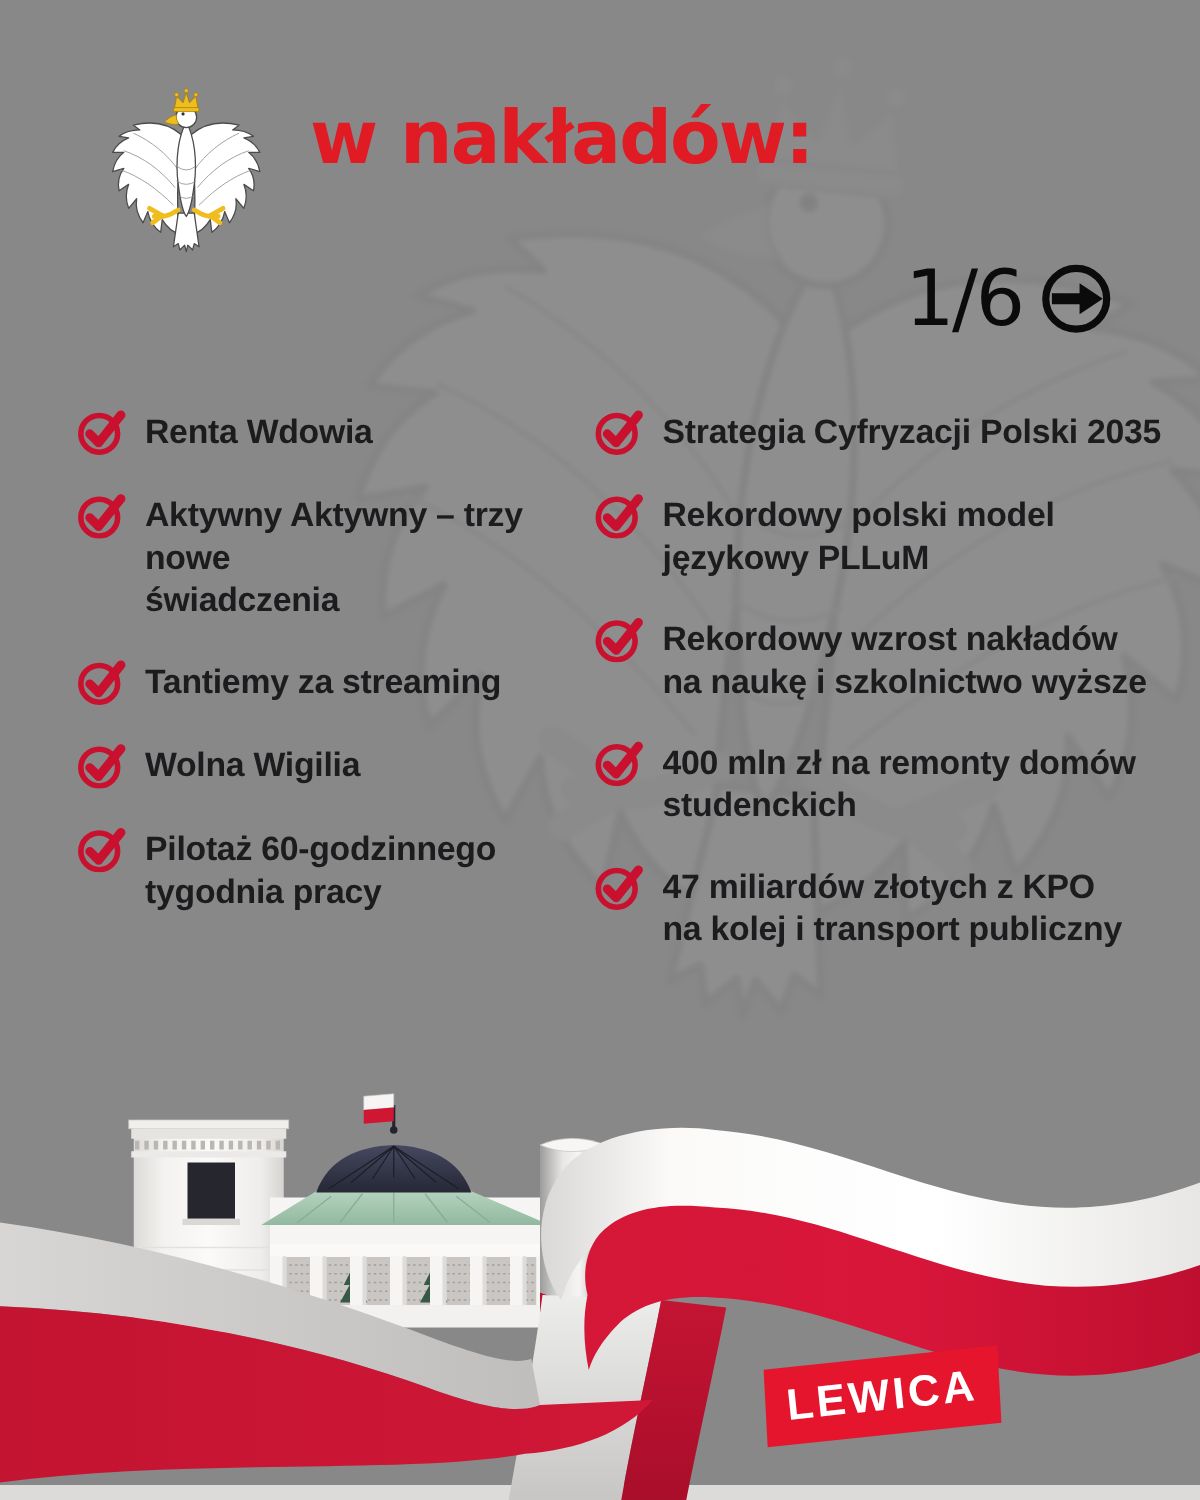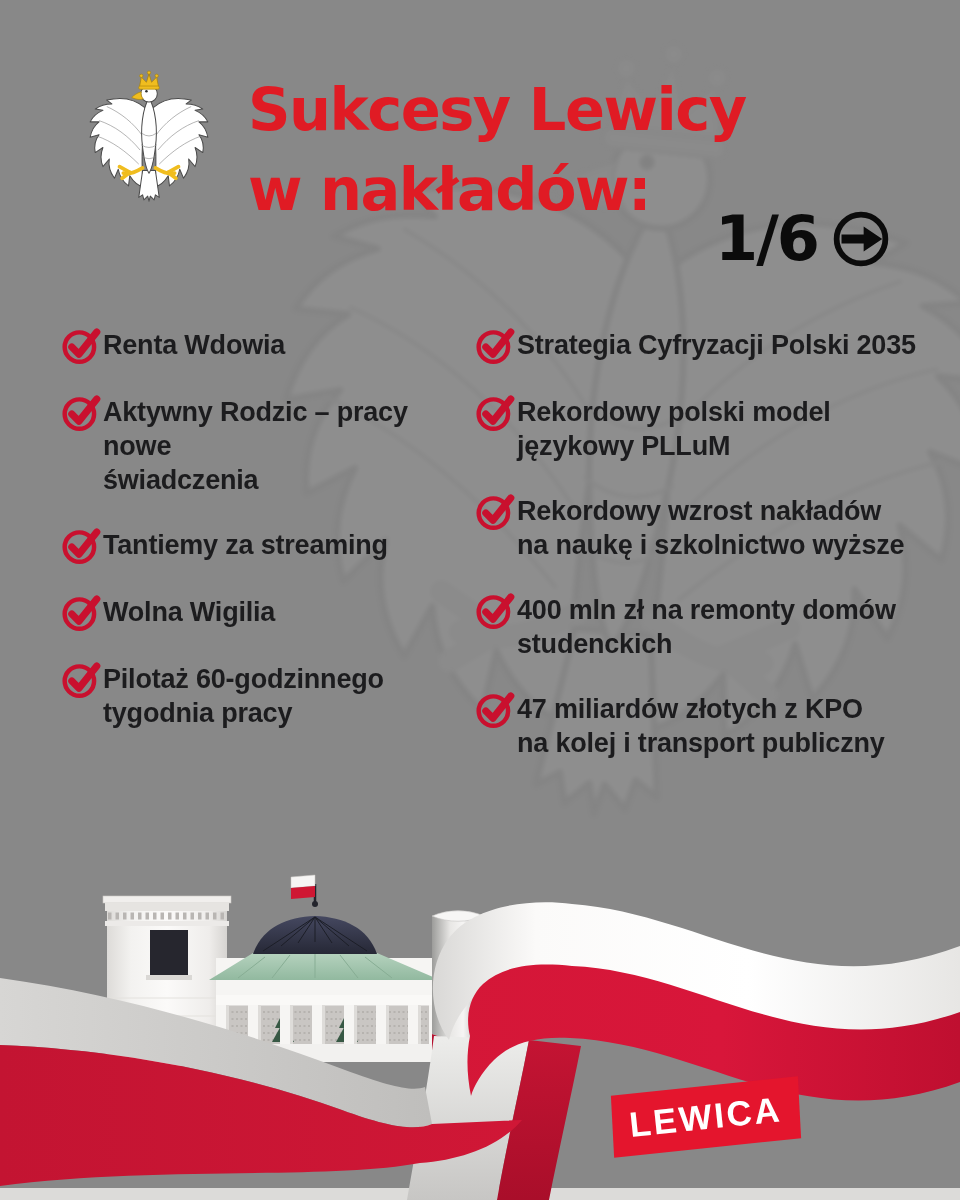--- a/index.html
+++ b/index.html
@@ -13,26 +13,26 @@
       #f2f1ef;
     font-family:"Liberation Sans",sans-serif;
   }
   .watermark{position:absolute;left:250px;top:20px;width:760px;height:900px;
     opacity:.055;filter:blur(2px) grayscale(1);transform:rotate(6deg);pointer-events:none;}
   .emblem{position:absolute;left:85px;top:68px;width:128px;height:150px;}
   .title{position:absolute;left:248px;top:70px;
     font-family:"DejaVu Sans",sans-serif;font-weight:700;color:#e01b24;
     font-size:59px;line-height:80px;letter-spacing:-1.5px;}
   .pagination{position:absolute;right:68px;top:202px;display:flex;align-items:center;gap:12px;}
-  .page-num{font-family:"DejaVu Sans",sans-serif;font-weight:700;font-size:62px;color:#0b0b0b;letter-spacing:-2px;}
+  .page-num{font-family:"DejaVu Sans",sans-serif;font-weight:400;font-size:62px;color:#0b0b0b;letter-spacing:-2px;}
   .arrow-icon{width:62px;height:62px;display:block;}
   .col{position:absolute;top:328px;}
   .col-left{left:62px;width:412px;}
   .col-right{left:476px;width:478px;}
-  .item{display:flex;align-items:flex-start;margin-bottom:31px;}
+  .item{display:flex;align-items:flex-start;gap:13px;margin-bottom:31px;}
   .check{width:41px;height:41px;flex:none;margin-top:-5px;}
   .item-text{font-weight:700;font-size:27px;line-height:34px;color:#1c1c1e;
     letter-spacing:-0.2px;white-space:pre-line;}
   .footer-art{position:absolute;left:0;top:855px;width:960px;height:345px;display:block;}
   .lewica-box{position:absolute;left:612px;top:1086px;width:188px;height:62px;
     background:#e4152d;transform:rotate(-6deg) skewX(-3deg);
     display:flex;align-items:center;justify-content:center;}
   .lewica-text{font-weight:700;font-size:35px;color:#ffffff;letter-spacing:2.5px;
     transform:skewX(3deg);font-family:"Liberation Sans",sans-serif;}
   .defs-hidden{position:absolute;width:0;height:0;overflow:hidden;}
@@ -97,21 +97,20 @@
 
   <svg class="watermark" viewBox="0 0 200 230">
     <use href="#eagle"></use>
   </svg>
 
   <svg class="emblem" viewBox="0 0 200 230">
     <use href="#eagle"></use>
   </svg>
 
   <div class="title">
-    <div>Sukcesy Lewicy</div>
     <div>w nakładów:</div>
   </div>
 
   <div class="pagination">
     <span class="page-num">1/6</span>
     <svg class="arrow-icon" viewBox="0 0 70 70">
       <circle cx="35" cy="35" r="27.5" fill="none" stroke="#0b0b0b" stroke-width="6.5"></circle>
       <path d="M13,30 H38 V21 L59,35 L38,49 V40 H13 Z" fill="#0b0b0b"></path>
     </svg>
   </div>
@@ -120,21 +119,21 @@
     <div class="item">
       <svg class="check" viewBox="0 0 46 46">
           <use href="#check-circle"></use>
         </svg>
       <div class="item-text">Renta Wdowia</div>
     </div>
     <div class="item">
       <svg class="check" viewBox="0 0 46 46">
           <use href="#check-circle"></use>
         </svg>
-      <div class="item-text">Aktywny Rodzic – pracy nowe
+      <div class="item-text">Aktywny Aktywny – trzy nowe
 świadczenia</div>
     </div>
     <div class="item">
       <svg class="check" viewBox="0 0 46 46">
           <use href="#check-circle"></use>
         </svg>
       <div class="item-text">Tantiemy za streaming</div>
     </div>
     <div class="item">
       <svg class="check" viewBox="0 0 46 46">

